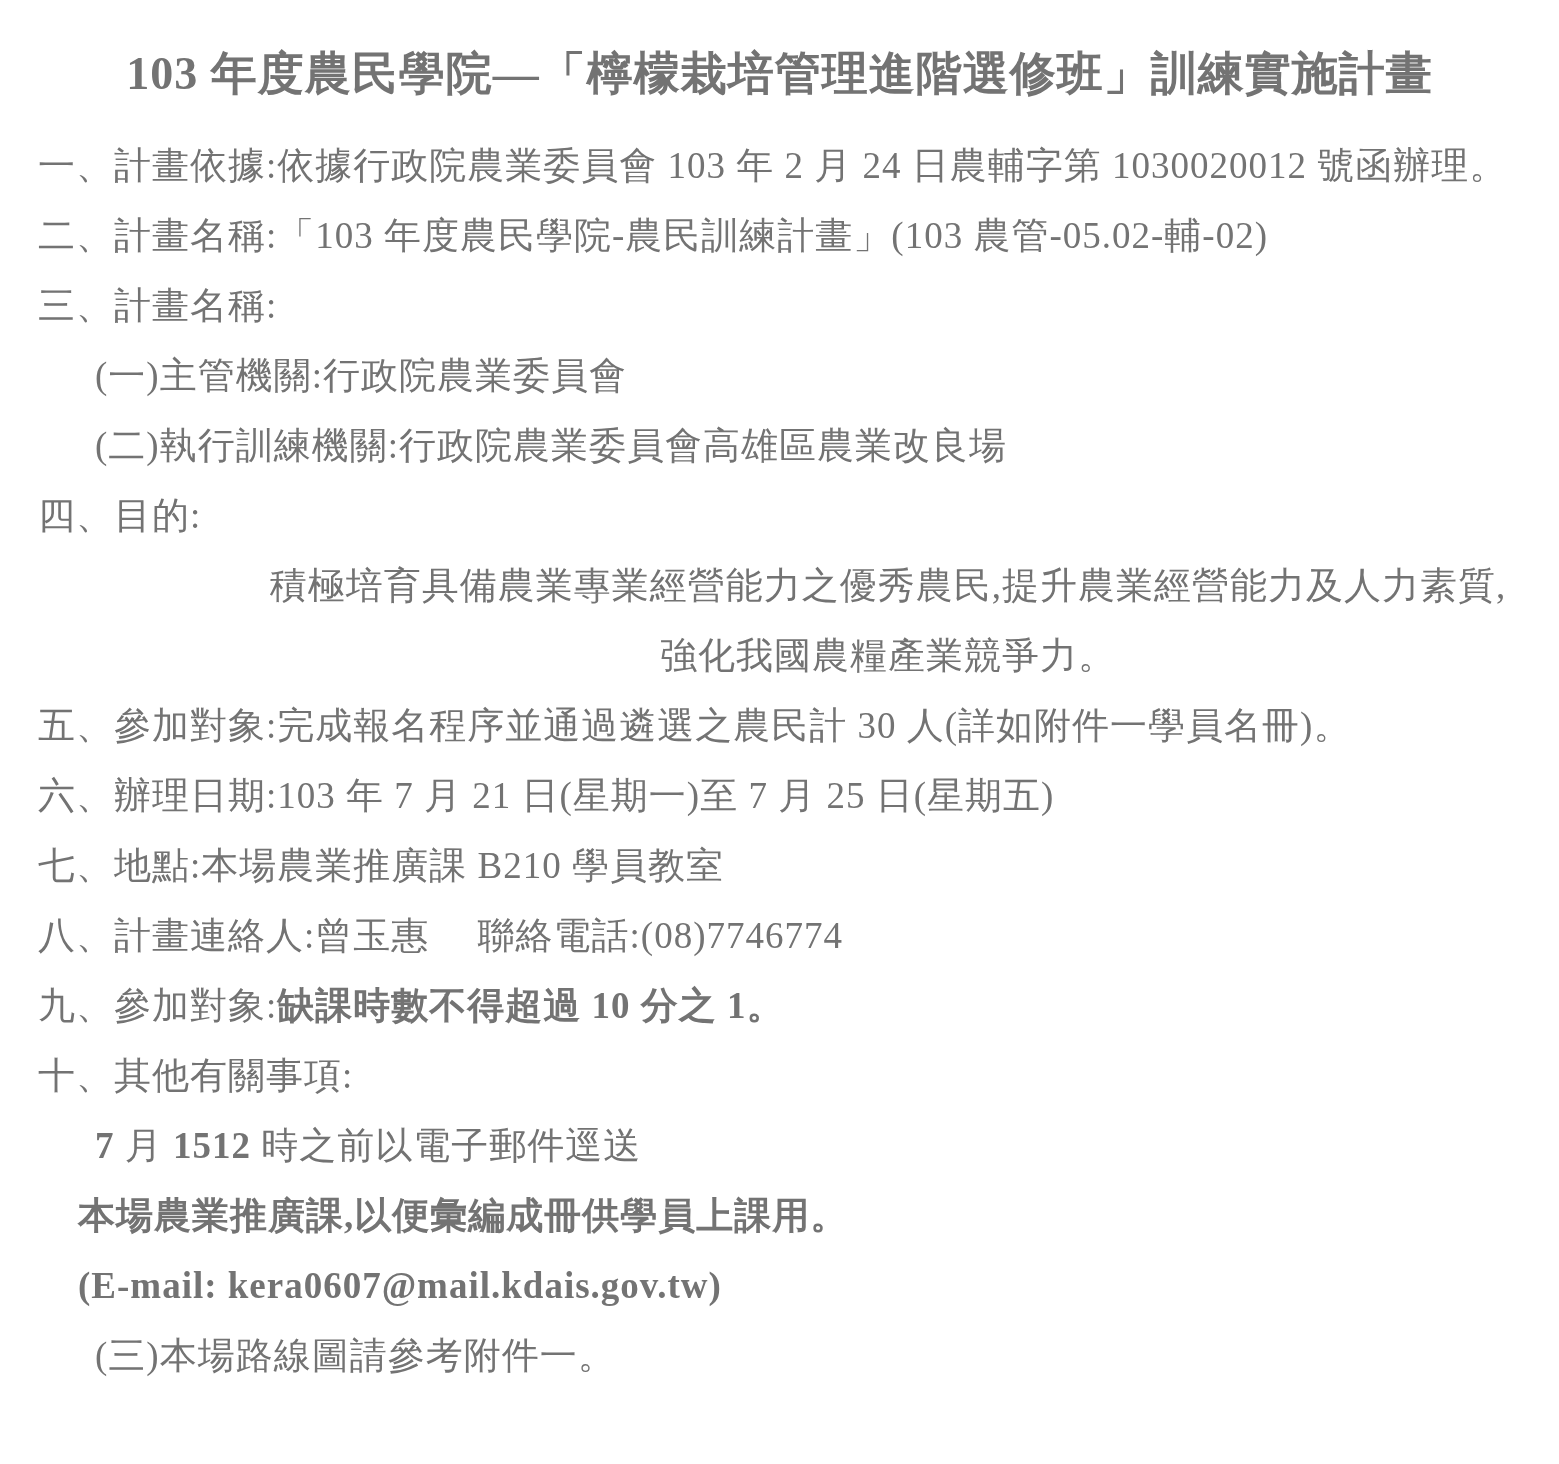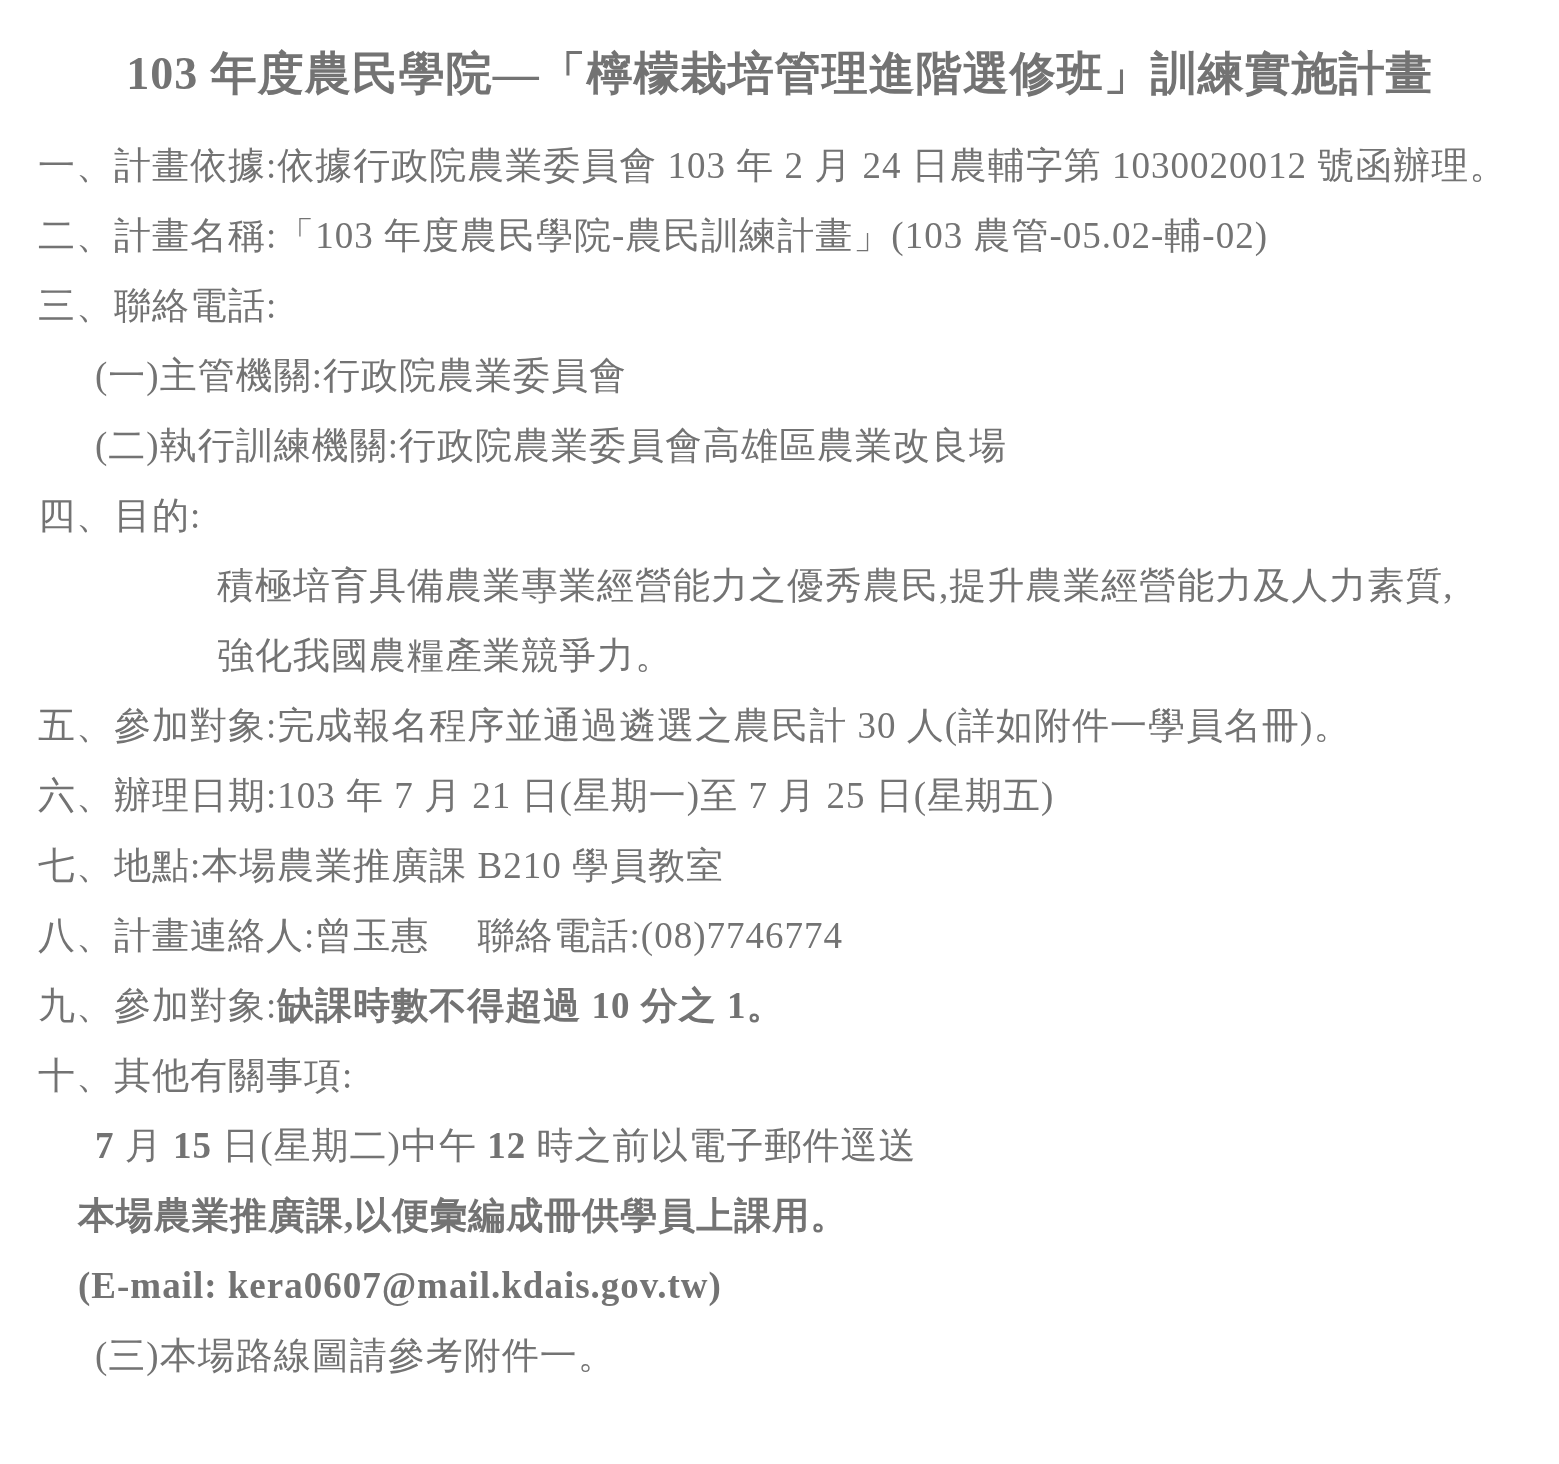--- a/index.html
+++ b/index.html
@@ -32,40 +32,40 @@
     justify-content: center;
     font-size: 46px;
     font-weight: bold;
     letter-spacing: 1px;
     margin-bottom: 20px;
     padding-left: 0;
   }
   .ind0 { padding-left: 38px; align-items: center; }
   .ind1 { padding-left: 95px; }
   .ind2 { padding-left: 78px; }
-  .ind3 { padding-left: 217px; }
+  .ind3 { padding-left: 217px; justify-content: center; }
   .seg { display: inline; }
   .b { font-weight: bold; }
 </style>
 </head>
 <body>
 
 <div class="page" id="doc-root">
     <div class="line title-line"><span class="seg b">103 年度農民學院—「檸檬栽培管理進階選修班」訓練實施計畫</span></div>
     <div class="line ind0"><span class="seg">一、計畫依據:依據行政院農業委員會 103 年 2 月 24 日農輔字第 1030020012 號函辦理。</span></div>
     <div class="line ind0"><span class="seg">二、計畫名稱:「103 年度農民學院-農民訓練計畫」(103 農管-05.02-輔-02)</span></div>
-    <div class="line ind0"><span class="seg">三、聯絡電話:</span></div>
+    <div class="line ind0"><span class="seg">三、計畫名稱:</span></div>
     <div class="line ind1"><span class="seg">(一)主管機關:行政院農業委員會</span></div>
     <div class="line ind1"><span class="seg">(二)執行訓練機關:行政院農業委員會高雄區農業改良場</span></div>
     <div class="line ind0"><span class="seg">四、目的:</span></div>
     <div class="line ind3"><span class="seg">積極培育具備農業專業經營能力之優秀農民,提升農業經營能力及人力素質,</span></div>
     <div class="line ind3"><span class="seg">強化我國農糧產業競爭力。</span></div>
     <div class="line ind0"><span class="seg">五、參加對象:完成報名程序並通過遴選之農民計 30 人(詳如附件一學員名冊)。</span></div>
     <div class="line ind0"><span class="seg">六、辦理日期:103 年 7 月 21 日(星期一)至 7 月 25 日(星期五)</span></div>
     <div class="line ind0"><span class="seg">七、地點:本場農業推廣課 B210 學員教室</span></div>
     <div class="line ind0"><span class="seg">八、計畫連絡人:曾玉惠　 聯絡電話:(08)7746774</span></div>
     <div class="line ind0"><span class="seg">九、參加對象:</span><span class="seg b">缺課時數不得超過 10 分之 1。</span></div>
     <div class="line ind0"><span class="seg">十、其他有關事項:</span></div>
-    <div class="line ind1"><span class="seg b">7</span><span class="seg"> 月 </span><span class="seg b">15</span><span class="seg"> 日(星期二)中午 </span><span class="seg b">12</span><span class="seg"> 時之前以電子郵件逕送</span></div>
+    <div class="line ind1"><span class="seg b">7</span><span class="seg"> 月 </span><span class="seg b">15</span><span class="seg b">12</span><span class="seg"> 時之前以電子郵件逕送</span></div>
     <div class="line ind2"><span class="seg b">本場農業推廣課,以便彙編成冊供學員上課用。</span></div>
     <div class="line ind2"><span class="seg b">(E-mail: kera0607@mail.kdais.gov.tw)</span></div>
     <div class="line ind1"><span class="seg">(三)本場路線圖請參考附件一。</span></div>
   </div>
 
 </body></html>

